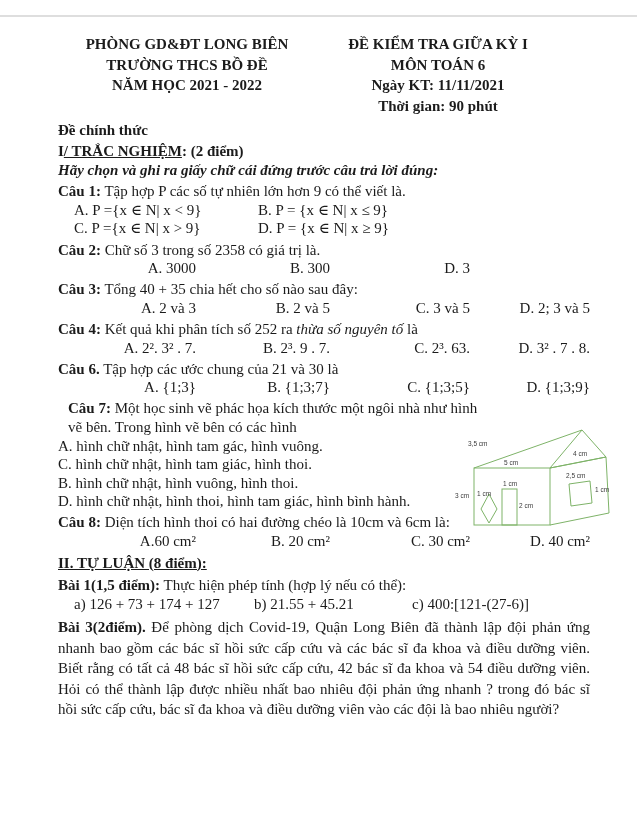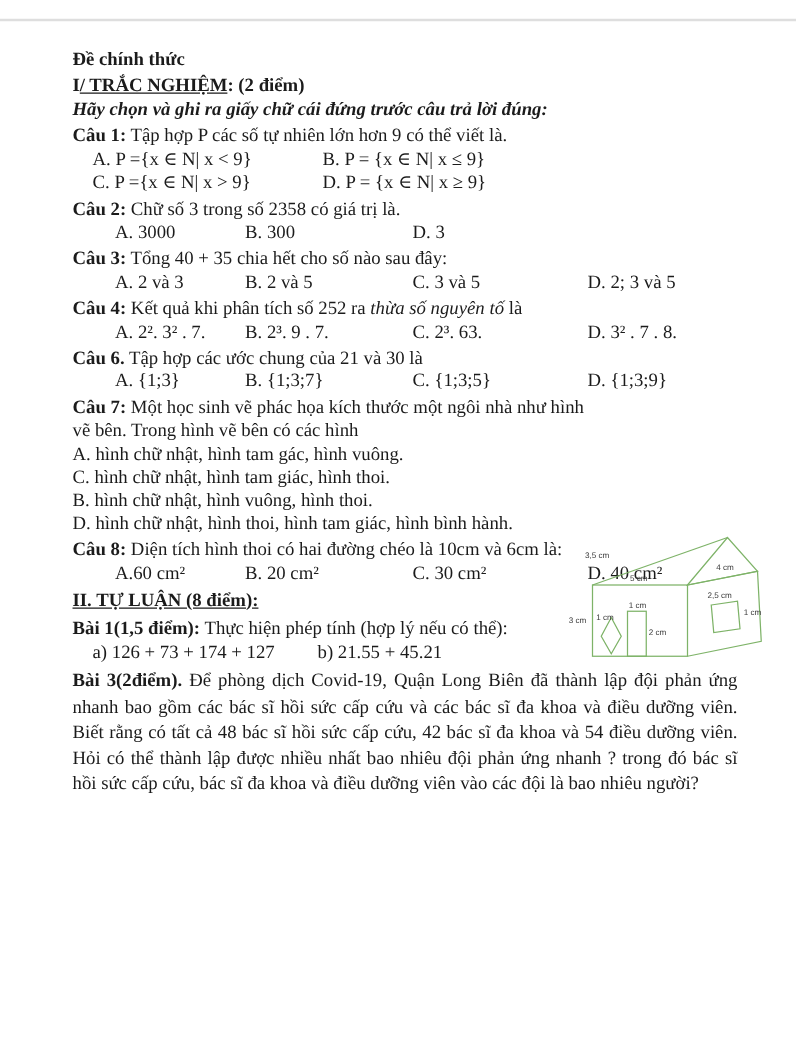--- a/index.html
+++ b/index.html
@@ -21,24 +21,24 @@
   .h-left { width:258px; text-align:center; }
   .h-right { width:244px; text-align:center; }
 
   .exam-type { font-weight:bold; margin-top:5px; }
   .sec-heading { font-weight:bold; margin-top:2px; }
   .u { text-decoration:underline; }
   .instruction { font-weight:bold; font-style:italic; margin-top:1px; }
 
   .q { margin-top:2.5px; }
   .opts { display:grid; }
-  .opts.four { padding-left:34px; grid-template-columns:104px 134px 140px 1fr; }
+  .opts.four { padding-left:34px; grid-template-columns:104px 134px 140px 1fr;text-align:right; }
   .opts.two  { padding-left:16px; grid-template-columns:184px 1fr; }
   .opts.stack span { display:block; }
-  .q7wrap { width:424px; }
+  .q7wrap { width:424px;margin-left:10px; }
 
   .sec2-heading { font-weight:bold; text-decoration:underline; margin-top:3px; }
   .bai { margin-top:4px; }
   .items { display:grid; }
   .items.i1 { padding-left:16px; grid-template-columns:180px 158px 1fr; }
   .items.i2 { padding-left:14px; grid-template-columns:176px 170px 1fr; }
   .it { font-style:italic;text-align:right; }
   .para { margin:4px 0 0 0; text-align:justify; line-height:20.5px; }
 
   .house { position:absolute; left:452px; top:422px; }
@@ -49,20 +49,33 @@
   }
 </style>
 </head>
 <body>
 
 <div class="page">
   <div class="scan-line"></div>
 
   <div class="content">
 
+    <div class="header">
+      <div class="h-left">
+        <div>PHÒNG GD&amp;ĐT LONG BIÊN</div>
+        <div>TRƯỜNG THCS BỒ ĐỀ</div>
+        <div>NĂM HỌC 2021 - 2022</div>
+      </div>
+      <div class="h-right">
+        <div>ĐỀ KIỂM TRA GIỮA KỲ I</div>
+        <div>MÔN TOÁN 6</div>
+        <div>Ngày KT: 11/11/2021</div>
+        <div>Thời gian: 90 phút</div>
+      </div>
+    </div>
 
     <div class="exam-type">Đề chính thức</div>
 
     <div class="sec-heading"><span>I</span><span class="u">/ TRẮC NGHIỆM</span><span>: (2 điểm)</span></div>
 
     <div class="instruction">Hãy chọn và ghi ra giấy chữ cái đứng trước câu trả lời đúng:</div>
 
     <div class="q">
       <div><b>Câu 1:</b> <span>Tập hợp P các số tự nhiên lớn hơn 9 có thể viết là.</span></div>
       <div class="opts two">
@@ -133,20 +146,21 @@
       </div>
     </div>
 
     <div class="sec2-heading">II. TỰ LUẬN (8 điểm):</div>
 
     <div class="bai">
       <div><b>Bài 1(1,5 điểm):</b> <span>Thực hiện phép tính (hợp lý nếu có thể):</span></div>
       <div class="items i1">
         <span>a) 126 + 73 + 174 + 127</span>
         <span>b) 21.55 + 45.21</span>
+        <span>c) 400:[121-(27-6)]</span>
       </div>
     </div>
 
 
     <p class="para"><b>Bài 3(2điểm).</b> <span>Để phòng dịch Covid-19, Quận Long Biên đã thành lập đội phản ứng nhanh bao gồm các bác sĩ hồi sức cấp cứu và các bác sĩ đa khoa và điều dưỡng viên. Biết rằng có tất cả 48 bác sĩ hồi sức cấp cứu, 42 bác sĩ đa khoa và  54 điều dưỡng viên. Hỏi có thể thành lập được nhiều nhất bao nhiêu đội phản ứng nhanh ? trong đó bác sĩ hồi sức cấp cứu, bác sĩ đa khoa và điều dưỡng viên vào các đội là bao nhiêu người?</span></p>
 
   </div>
 
   <svg class="house" width="185" height="120" viewBox="0 0 185 120" xmlns="http://www.w3.org/2000/svg">
     <line class="house-stroke" x1="22" y1="46" x2="130" y2="8" stroke="#7eb368"></line>

